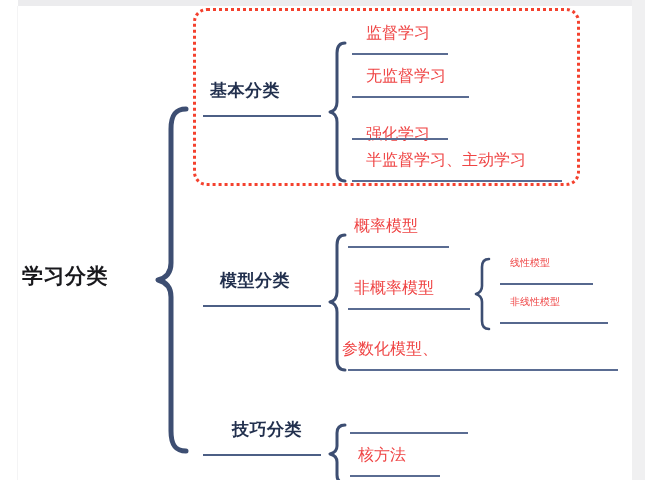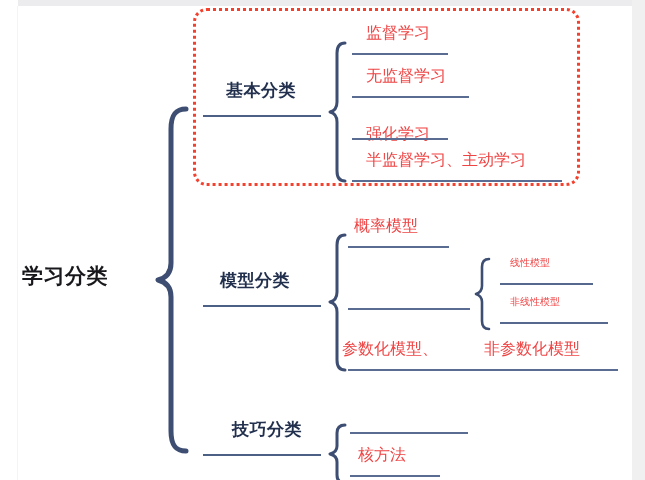--- a/index.html
+++ b/index.html
@@ -97,21 +97,21 @@
   <div class="node root-label" style="left:22px; top:265px;">学习分类</div>
 
   <div class="brace" style="left:150px; top:105px;">
     <svg width="40" height="350" viewBox="0 0 40 350">
       <path d="M36 4 C24 4 21 12 21 24 L21 158 C21 168 16 173 8 175 C16 177 21 182 21 192 L21 326 C21 338 24 346 36 346" fill="none" stroke="#3d4e72" stroke-width="5" stroke-linecap="round" stroke-linejoin="round"></path>
     </svg>
   </div>
 
   <div class="highlight-box" style="left:193px; top:8px; width:387px; height:178px;"></div>
 
-  <div class="node branch-label" style="left:226px; top:82px;">基本分类</div>
+  <div class="node branch-label" style="left:210px; top:82px;">基本分类</div>
   <div class="rule connector" style="left:203px; top:115px; width:118px;"></div>
 
   <div class="brace" style="left:327px; top:40px;">
     <svg width="22" height="145" viewBox="0 0 22 145">
       <path d="M18 3 C12 3 10 7 10 13 L10 62 C10 68 7 71 3 72 C7 73 10 76 10 82 L10 131 C10 137 12 141 18 141" fill="none" stroke="#3d4e72" stroke-width="3" stroke-linecap="round" stroke-linejoin="round"></path>
     </svg>
   </div>
 
   <div class="node leaf-label" style="left:366px; top:25px;">监督学习</div>
   <div class="rule" style="left:352px; top:53px; width:96px;"></div>
@@ -130,36 +130,36 @@
 
   <div class="brace" style="left:327px; top:232px;">
     <svg width="22" height="142" viewBox="0 0 22 142">
       <path d="M18 3 C12 3 10 7 10 13 L10 60 C10 66 7 69 3 70 C7 71 10 74 10 80 L10 128 C10 134 12 138 18 138" fill="none" stroke="#3d4e72" stroke-width="3" stroke-linecap="round" stroke-linejoin="round"></path>
     </svg>
   </div>
 
   <div class="node leaf-label" style="left:354px; top:218px;">概率模型</div>
   <div class="rule" style="left:348px; top:246px; width:101px;"></div>
 
+  <div class="node leaf-label" style="left:354px; top:280px;">非概率模型</div>
   <div class="rule" style="left:348px; top:308px; width:122px;"></div>
 
   <div class="brace" style="left:473px; top:256px;">
     <svg width="20" height="76" viewBox="0 0 20 76">
       <path d="M16 3 C11 3 9 6 9 11 L9 30 C9 35 6 37 3 38 C6 39 9 41 9 46 L9 65 C9 70 11 73 16 73" fill="none" stroke="#3d4e72" stroke-width="2.6" stroke-linecap="round" stroke-linejoin="round"></path>
     </svg>
   </div>
 
   <div class="node leaf-label sub" style="left:510px; top:258px;">线性模型</div>
   <div class="rule thin" style="left:500px; top:283px; width:93px;"></div>
 
   <div class="node leaf-label sub" style="left:510px; top:297px;">非线性模型</div>
   <div class="rule thin" style="left:500px; top:322px; width:108px;"></div>
 
   <div class="node leaf-label" style="left:342px; top:341px;">参数化模型、</div>
-  <div class="node leaf-label" style="left:484px; top:341px;">非参数化模型</div>
   <div class="rule" style="left:348px; top:369px; width:270px;"></div>
 
   <div class="node branch-label" style="left:222px; top:421px;margin-left:10px;">技巧分类</div>
   <div class="rule connector" style="left:203px; top:454px; width:118px;"></div>
 
   <div class="brace" style="left:327px; top:422px;">
     <svg width="22" height="66" viewBox="0 0 22 66">
       <path d="M18 3 C12 3 10 6 10 11 L10 24 C10 29 7 31 3 32 C7 33 10 35 10 40 L10 53 C10 58 12 61 18 61" fill="none" stroke="#3d4e72" stroke-width="3" stroke-linecap="round" stroke-linejoin="round"></path>
     </svg>
   </div>

